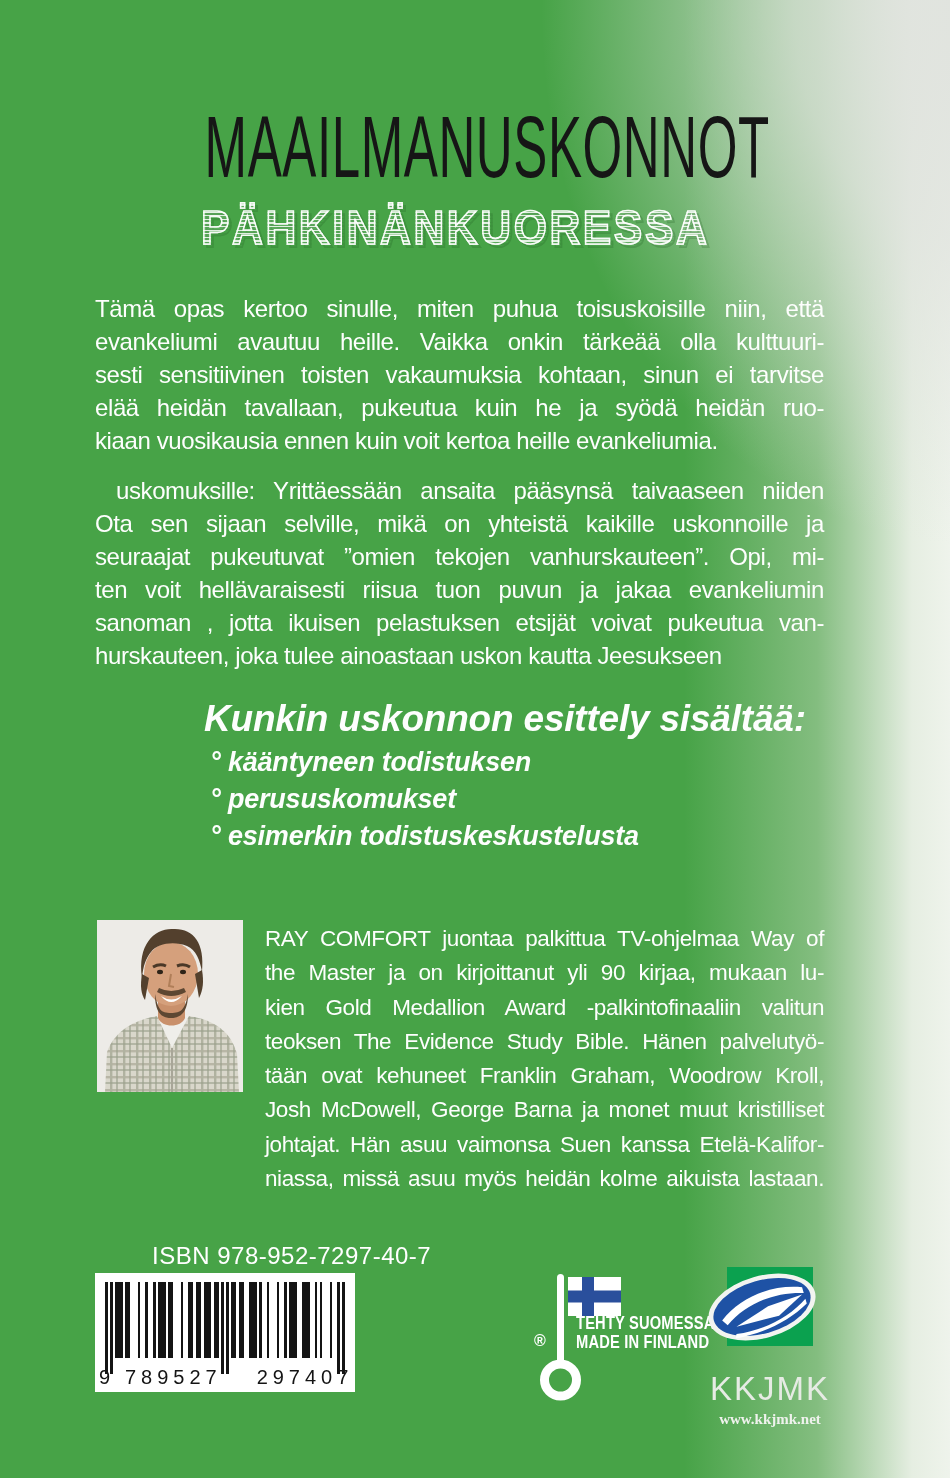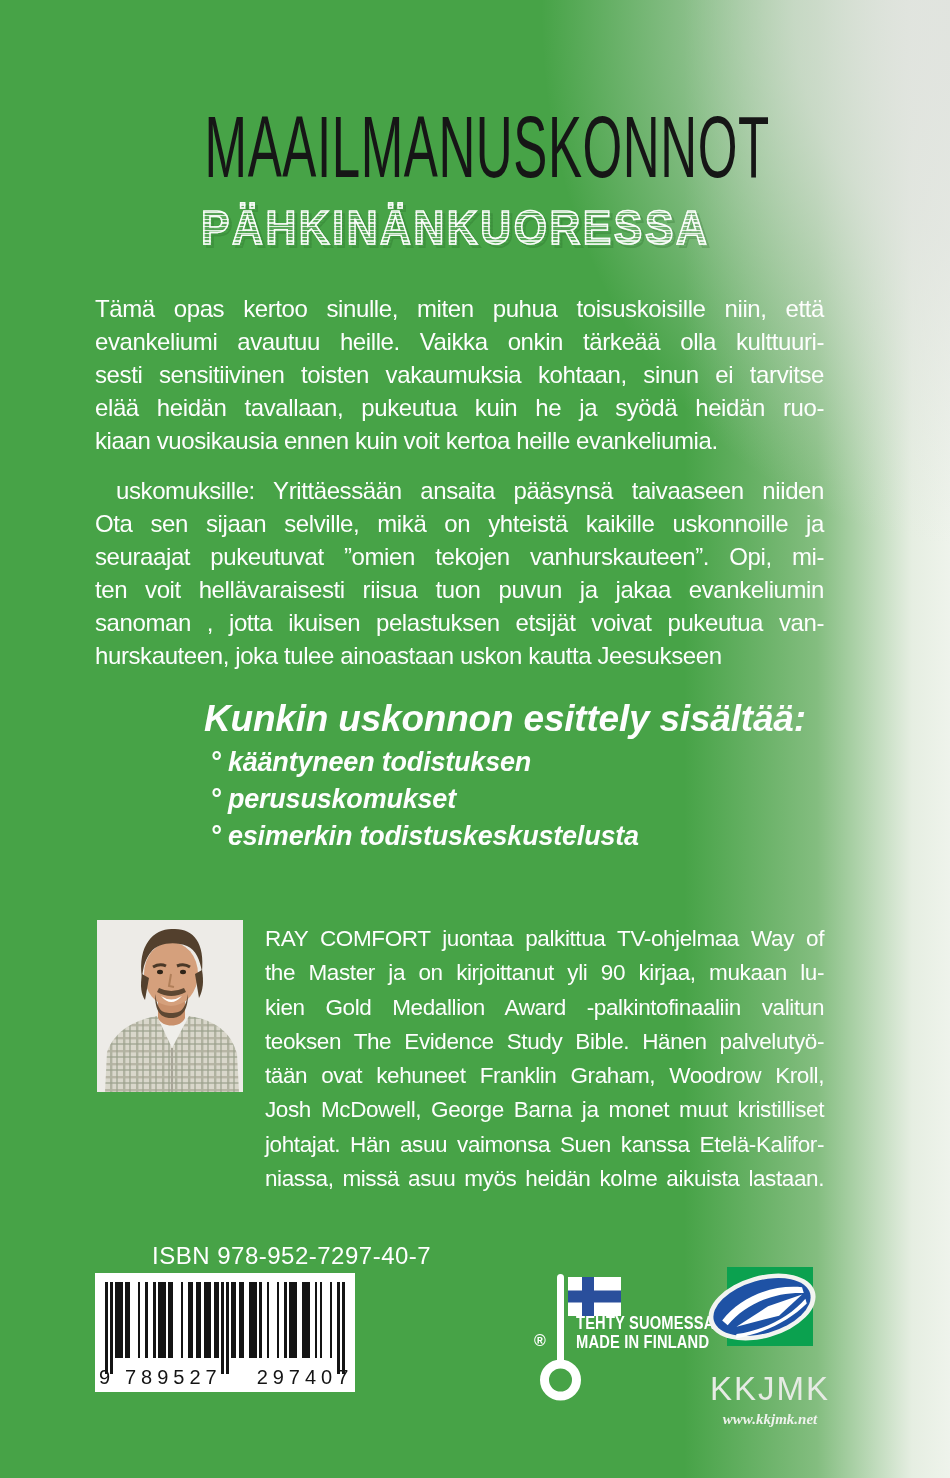--- a/index.html
+++ b/index.html
@@ -60,21 +60,21 @@
   .bc-g1 { position:absolute; left:30px; width:104px; bottom:0; text-align:left; letter-spacing:5px; }
   .bc-g2 { position:absolute; left:135px; width:104px; bottom:0; text-align:center; letter-spacing:5px;margin-left:23px; }
   
   .keyflag { position:absolute; left:528px; top:1258px; width:190px; height:145px; color:#fff; }
   .keyflag svg { position:absolute; left:0; top:0; }
   .kf-reg { position:absolute; left:6px; top:74px; font-size:16px; font-weight:700; }
   .kf-text { position:absolute; left:48px; top:56px; font-weight:700; font-size:17.5px; line-height:19px; white-space:nowrap; transform:scaleX(0.84); transform-origin:left top; letter-spacing:0.2px; }
   
   .kkjmk { position:absolute; left:700px; top:1266px; width:140px; text-align:center; color:#e9ede7; }
   .kk-name { font-size:33px; letter-spacing:2px; margin-top:18px; color:#e6ebe4; }
-  .kk-url { font-family:"Liberation Serif", serif; font-style:italic; font-weight:700; font-size:15px; margin-top:3px; color:#eff2ed; }
+  .kk-url { font-family:"Liberation Serif", serif; font-weight:700; font-size:15px; margin-top:3px; color:#eff2ed; }
 </style>
 </head>
 <body>
 
 <div class="cover">
 
   <h1 class="title-black"><span class="condense">MAAILMANUSKONNOT</span></h1>
 
   <div class="title-outline"><span class="outline">PÄHKINÄNKUORESSA</span></div>
 

